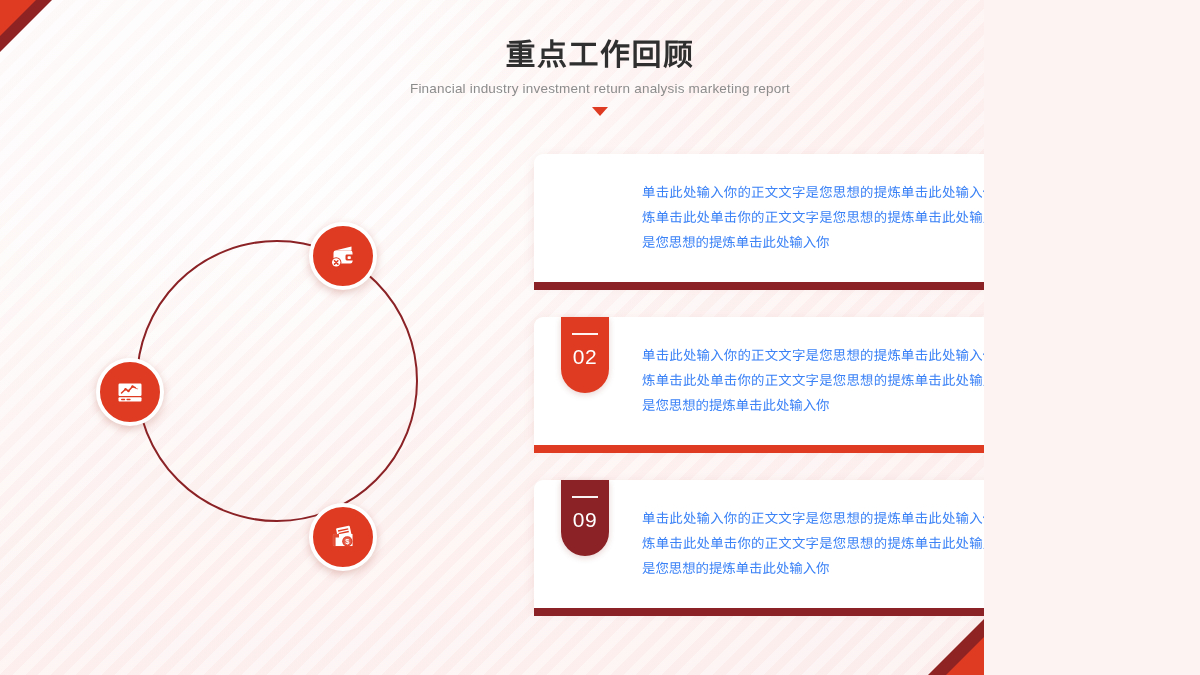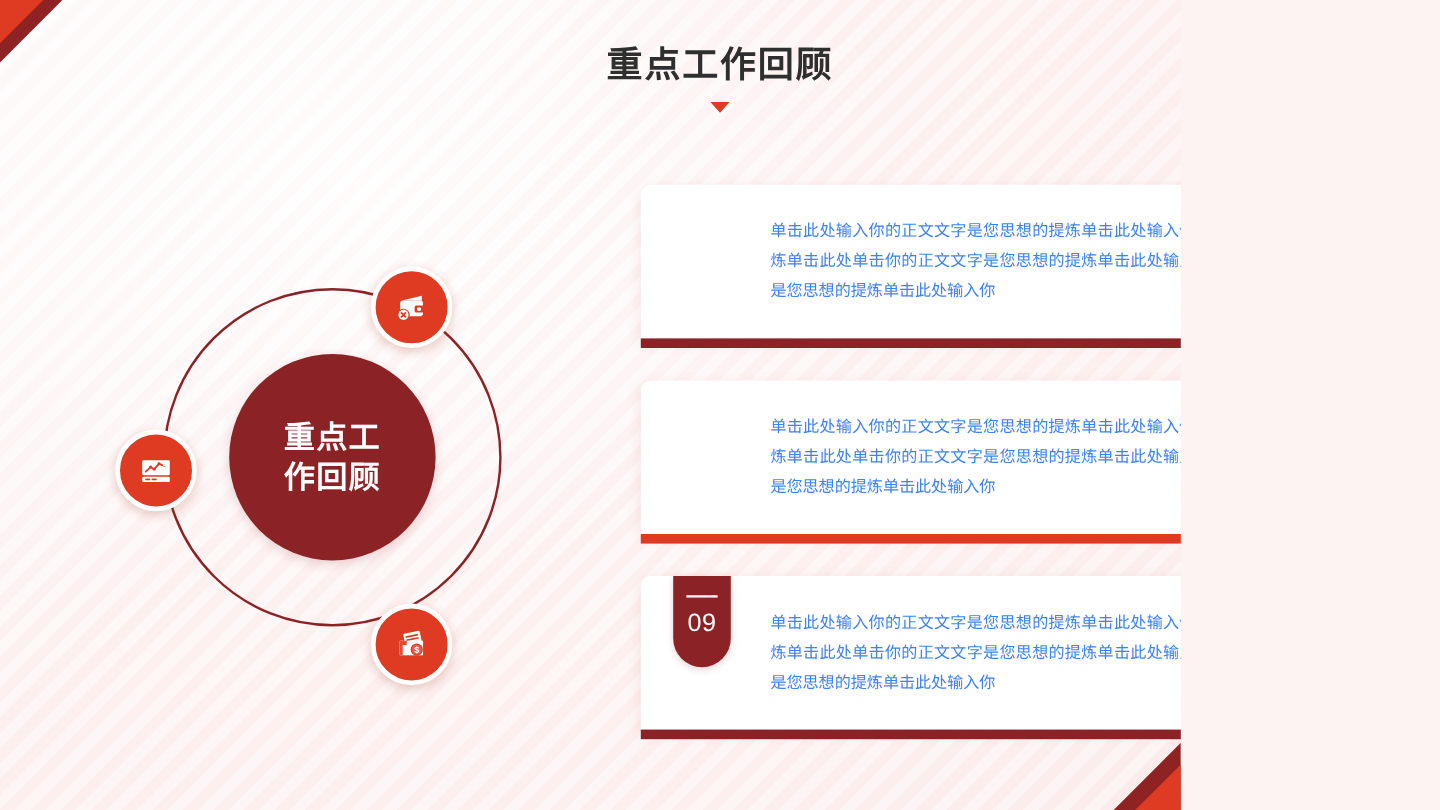--- a/index.html
+++ b/index.html
@@ -215,30 +215,27 @@
 
 <div id="slide">
 
   <div class="corner-tl-dark"></div>
   <div class="corner-tl-bright"></div>
   <div class="corner-br-dark"></div>
   <div class="corner-br-bright"></div>
 
   <div id="header">
     <div class="title">重点工作回顾</div>
+    <div class="subtitle">Financial industry investment return analysis marketing report</div>
     <div class="arrow"></div>
   </div>
 
   <div id="diagram">
     <div class="ring"></div>
 
-    <div class="hub">
-      <div class="hub-line">重点工</div>
-      <div class="hub-line">作回顾</div>
-    </div>
 
     <div class="node node-top">
       <span>
         <svg width="34" height="34" viewBox="0 0 34 34">
           <path d="M9 11.5 L25.5 7.5 L25.5 11.5 L9 11.5 Z" fill="#ffffff"></path>
           <rect x="7.5" y="11.5" width="19" height="13" rx="2.2" fill="#ffffff"></rect>
           <rect x="19.5" y="15.5" width="8" height="6" rx="1.4" fill="#de3b22"></rect>
           <rect x="21.6" y="17.2" width="3.2" height="2.7" rx="0.7" fill="#ffffff"></rect>
           <circle cx="10.2" cy="23.4" r="5.2" fill="#de3b22"></circle>
           <circle cx="10.2" cy="23.4" r="4.2" fill="#ffffff"></circle>
@@ -283,20 +280,24 @@
   </div>
 
   <div id="cards">
 
     <div class="card">
       <div class="body">单击此处输入你的正文文字是您思想的提炼单击此处输入你是您思想的提炼单击此处单击你的正文文字是您思想的提炼单击此处输入你的正文文字是您思想的提炼单击此处输入你</div>
       <div class="bottom-bar" style="background: rgb(139, 34, 37);"></div>
     </div>
 
     <div class="card">
+      <div class="badge" style="background: rgb(222, 59, 34);">
+        <div class="dash"></div>
+        <div class="num">02</div>
+      </div>
       <div class="body">单击此处输入你的正文文字是您思想的提炼单击此处输入你是您思想的提炼单击此处单击你的正文文字是您思想的提炼单击此处输入你的正文文字是您思想的提炼单击此处输入你</div>
       <div class="bottom-bar" style="background: rgb(222, 59, 34);"></div>
     </div>
 
     <div class="card">
       <div class="badge" style="background: rgb(139, 34, 37);">
         <div class="dash"></div>
         <div class="num">09</div>
       </div>
       <div class="body">单击此处输入你的正文文字是您思想的提炼单击此处输入你是您思想的提炼单击此处单击你的正文文字是您思想的提炼单击此处输入你的正文文字是您思想的提炼单击此处输入你</div>

